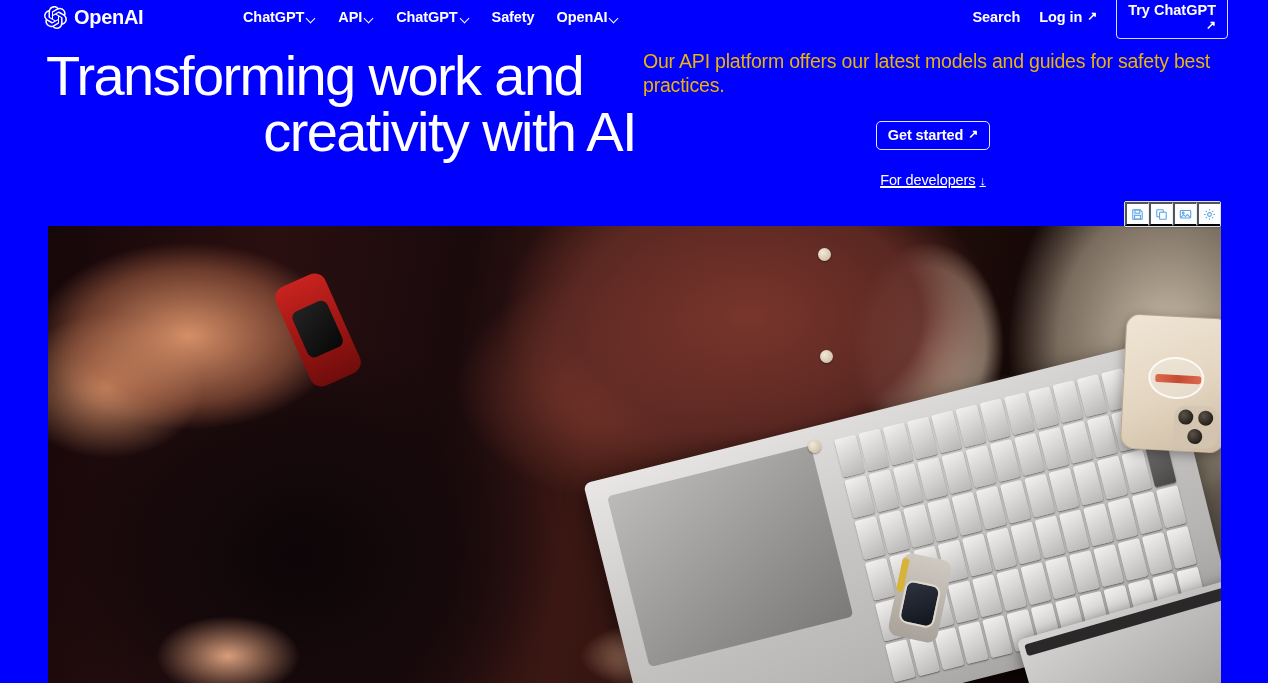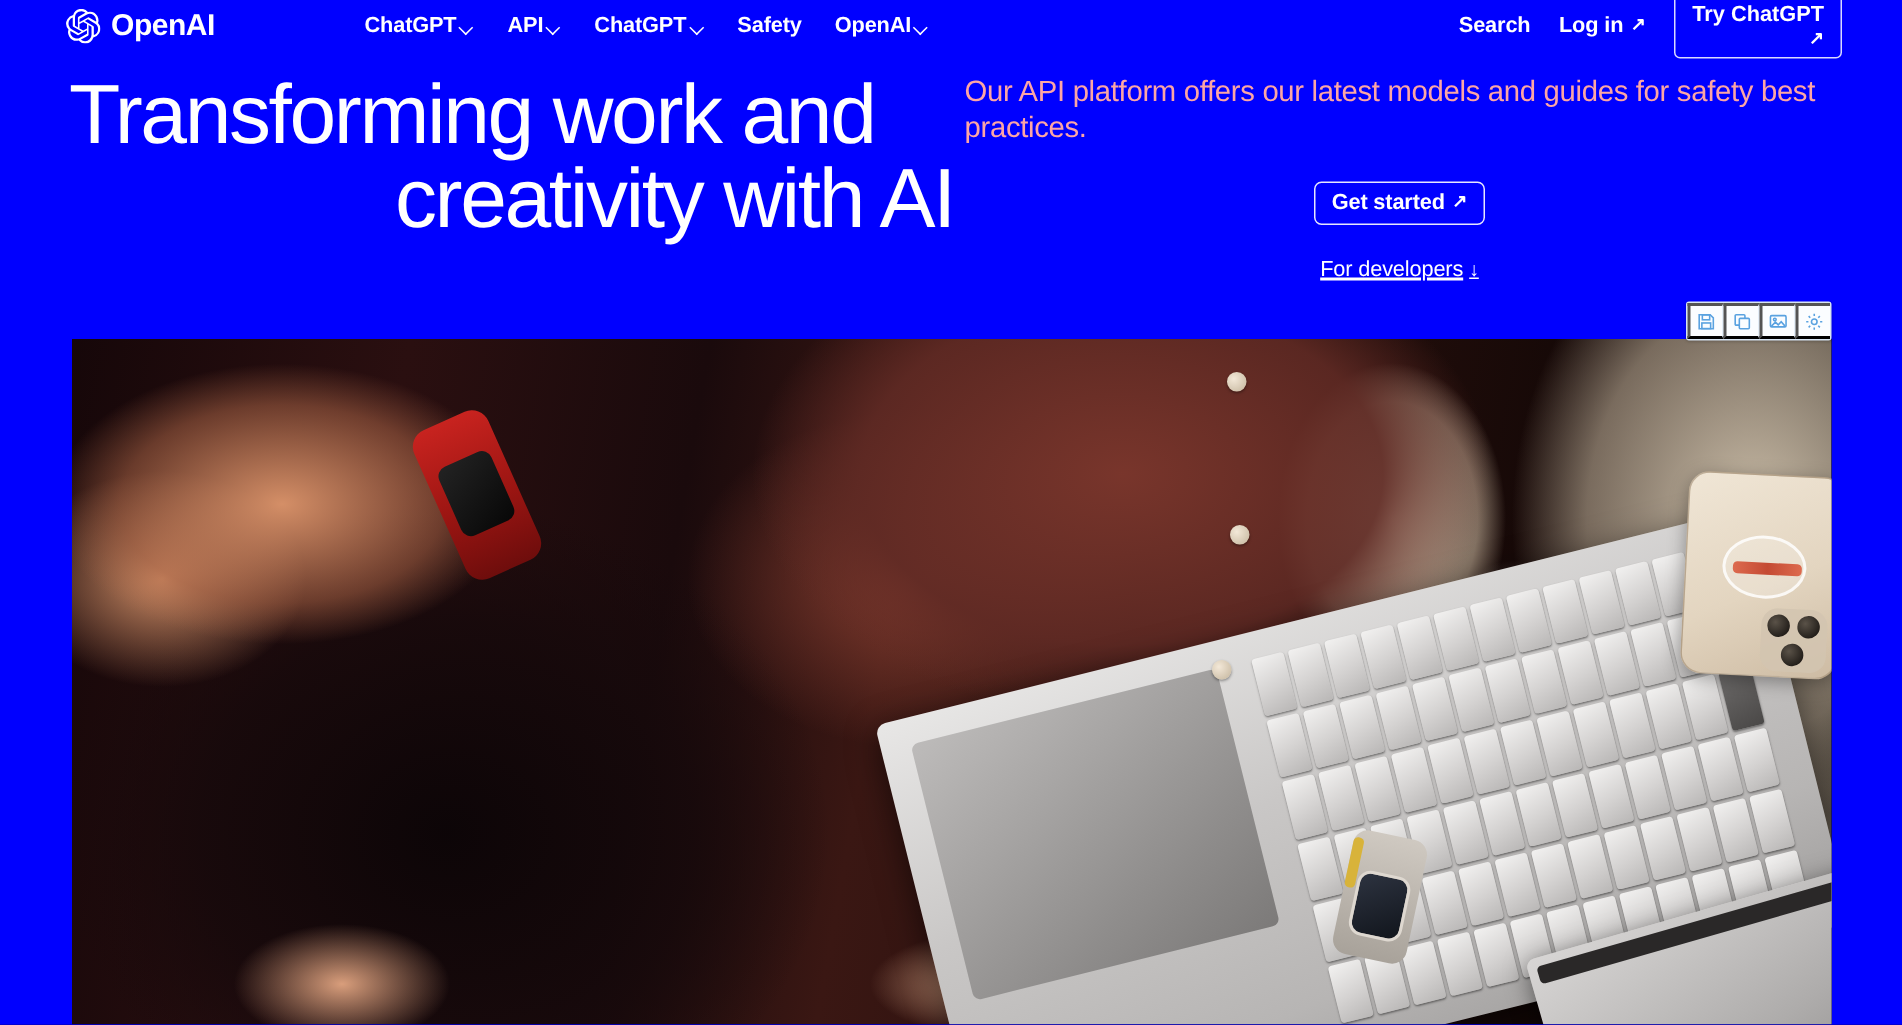--- a/index.html
+++ b/index.html
@@ -141,21 +141,21 @@
     position: absolute;
     left: 643px;
     top: 10px;
     width: 580px;
   }
   .hero-desc {
     font-size: 19.5px;
     line-height: 1.23;
     font-weight: 400;
     letter-spacing: -0.2px;
-    color: #fca5a5;
+    color: #eab308;
     max-width: 570px;
   }
   .hero-actions {
     margin-top: 23px;
     display: flex;
     align-items: center;
     gap: 22px;
     flex-direction: column;
   }
   .btn-get-started {

